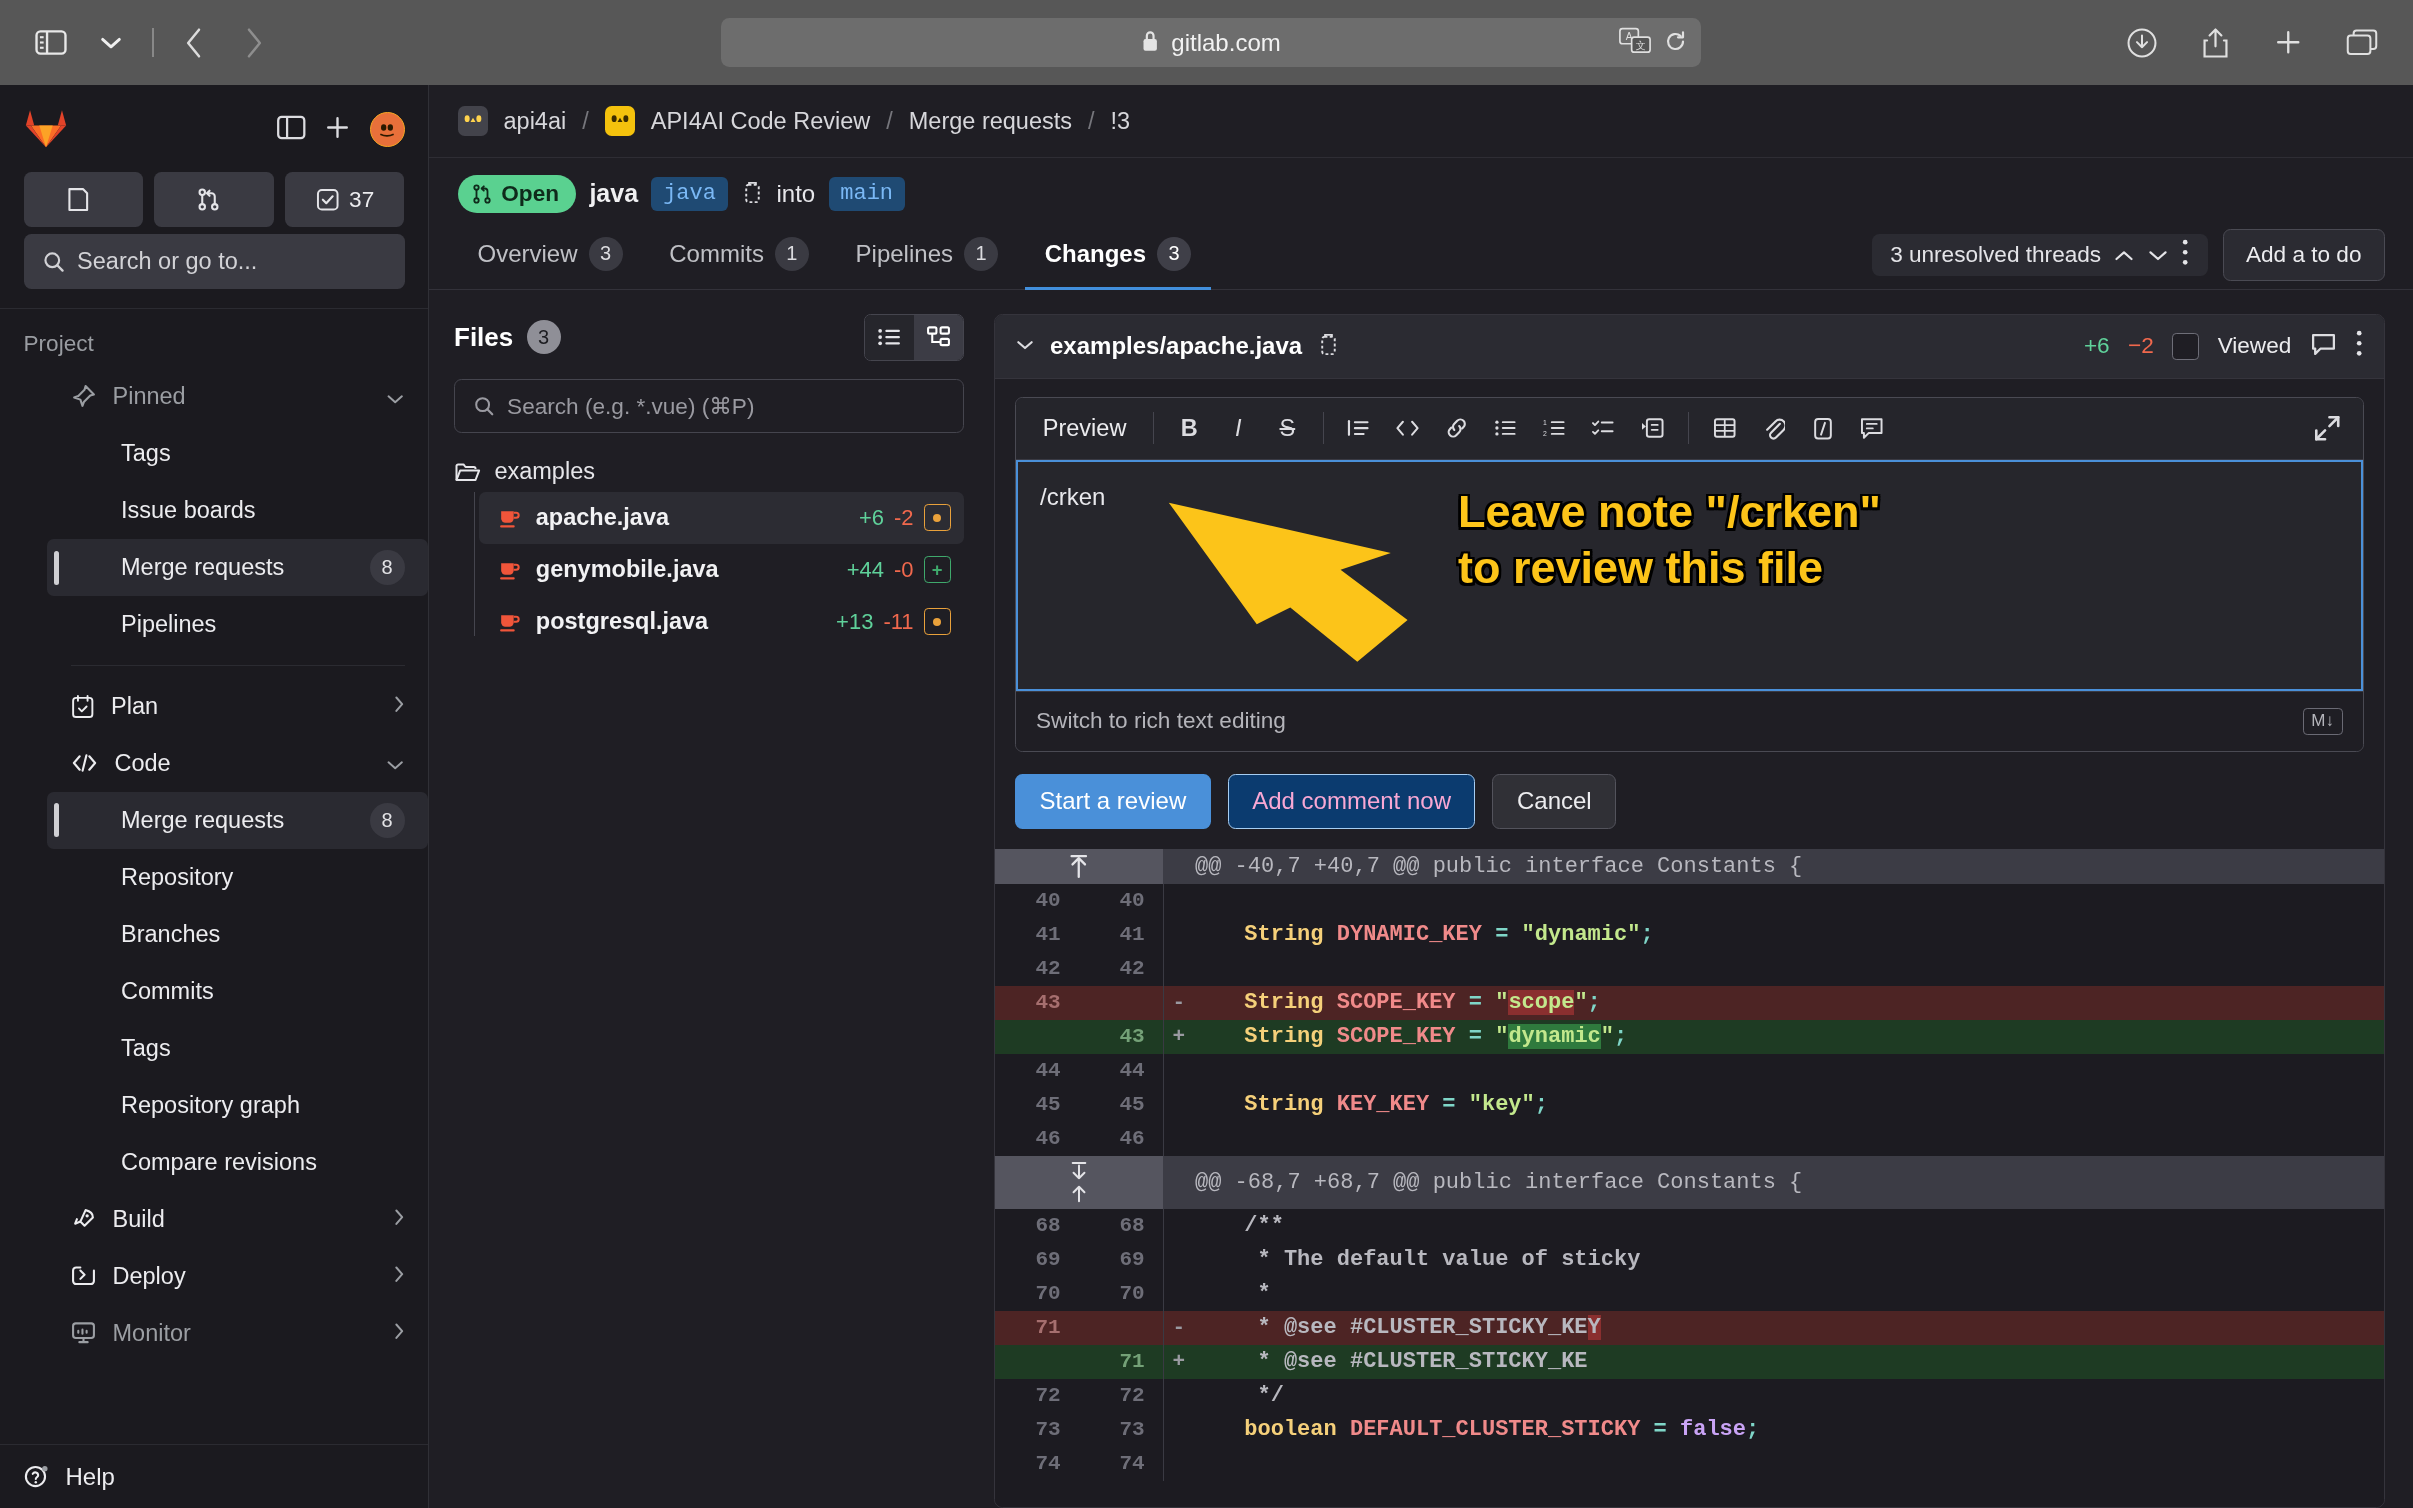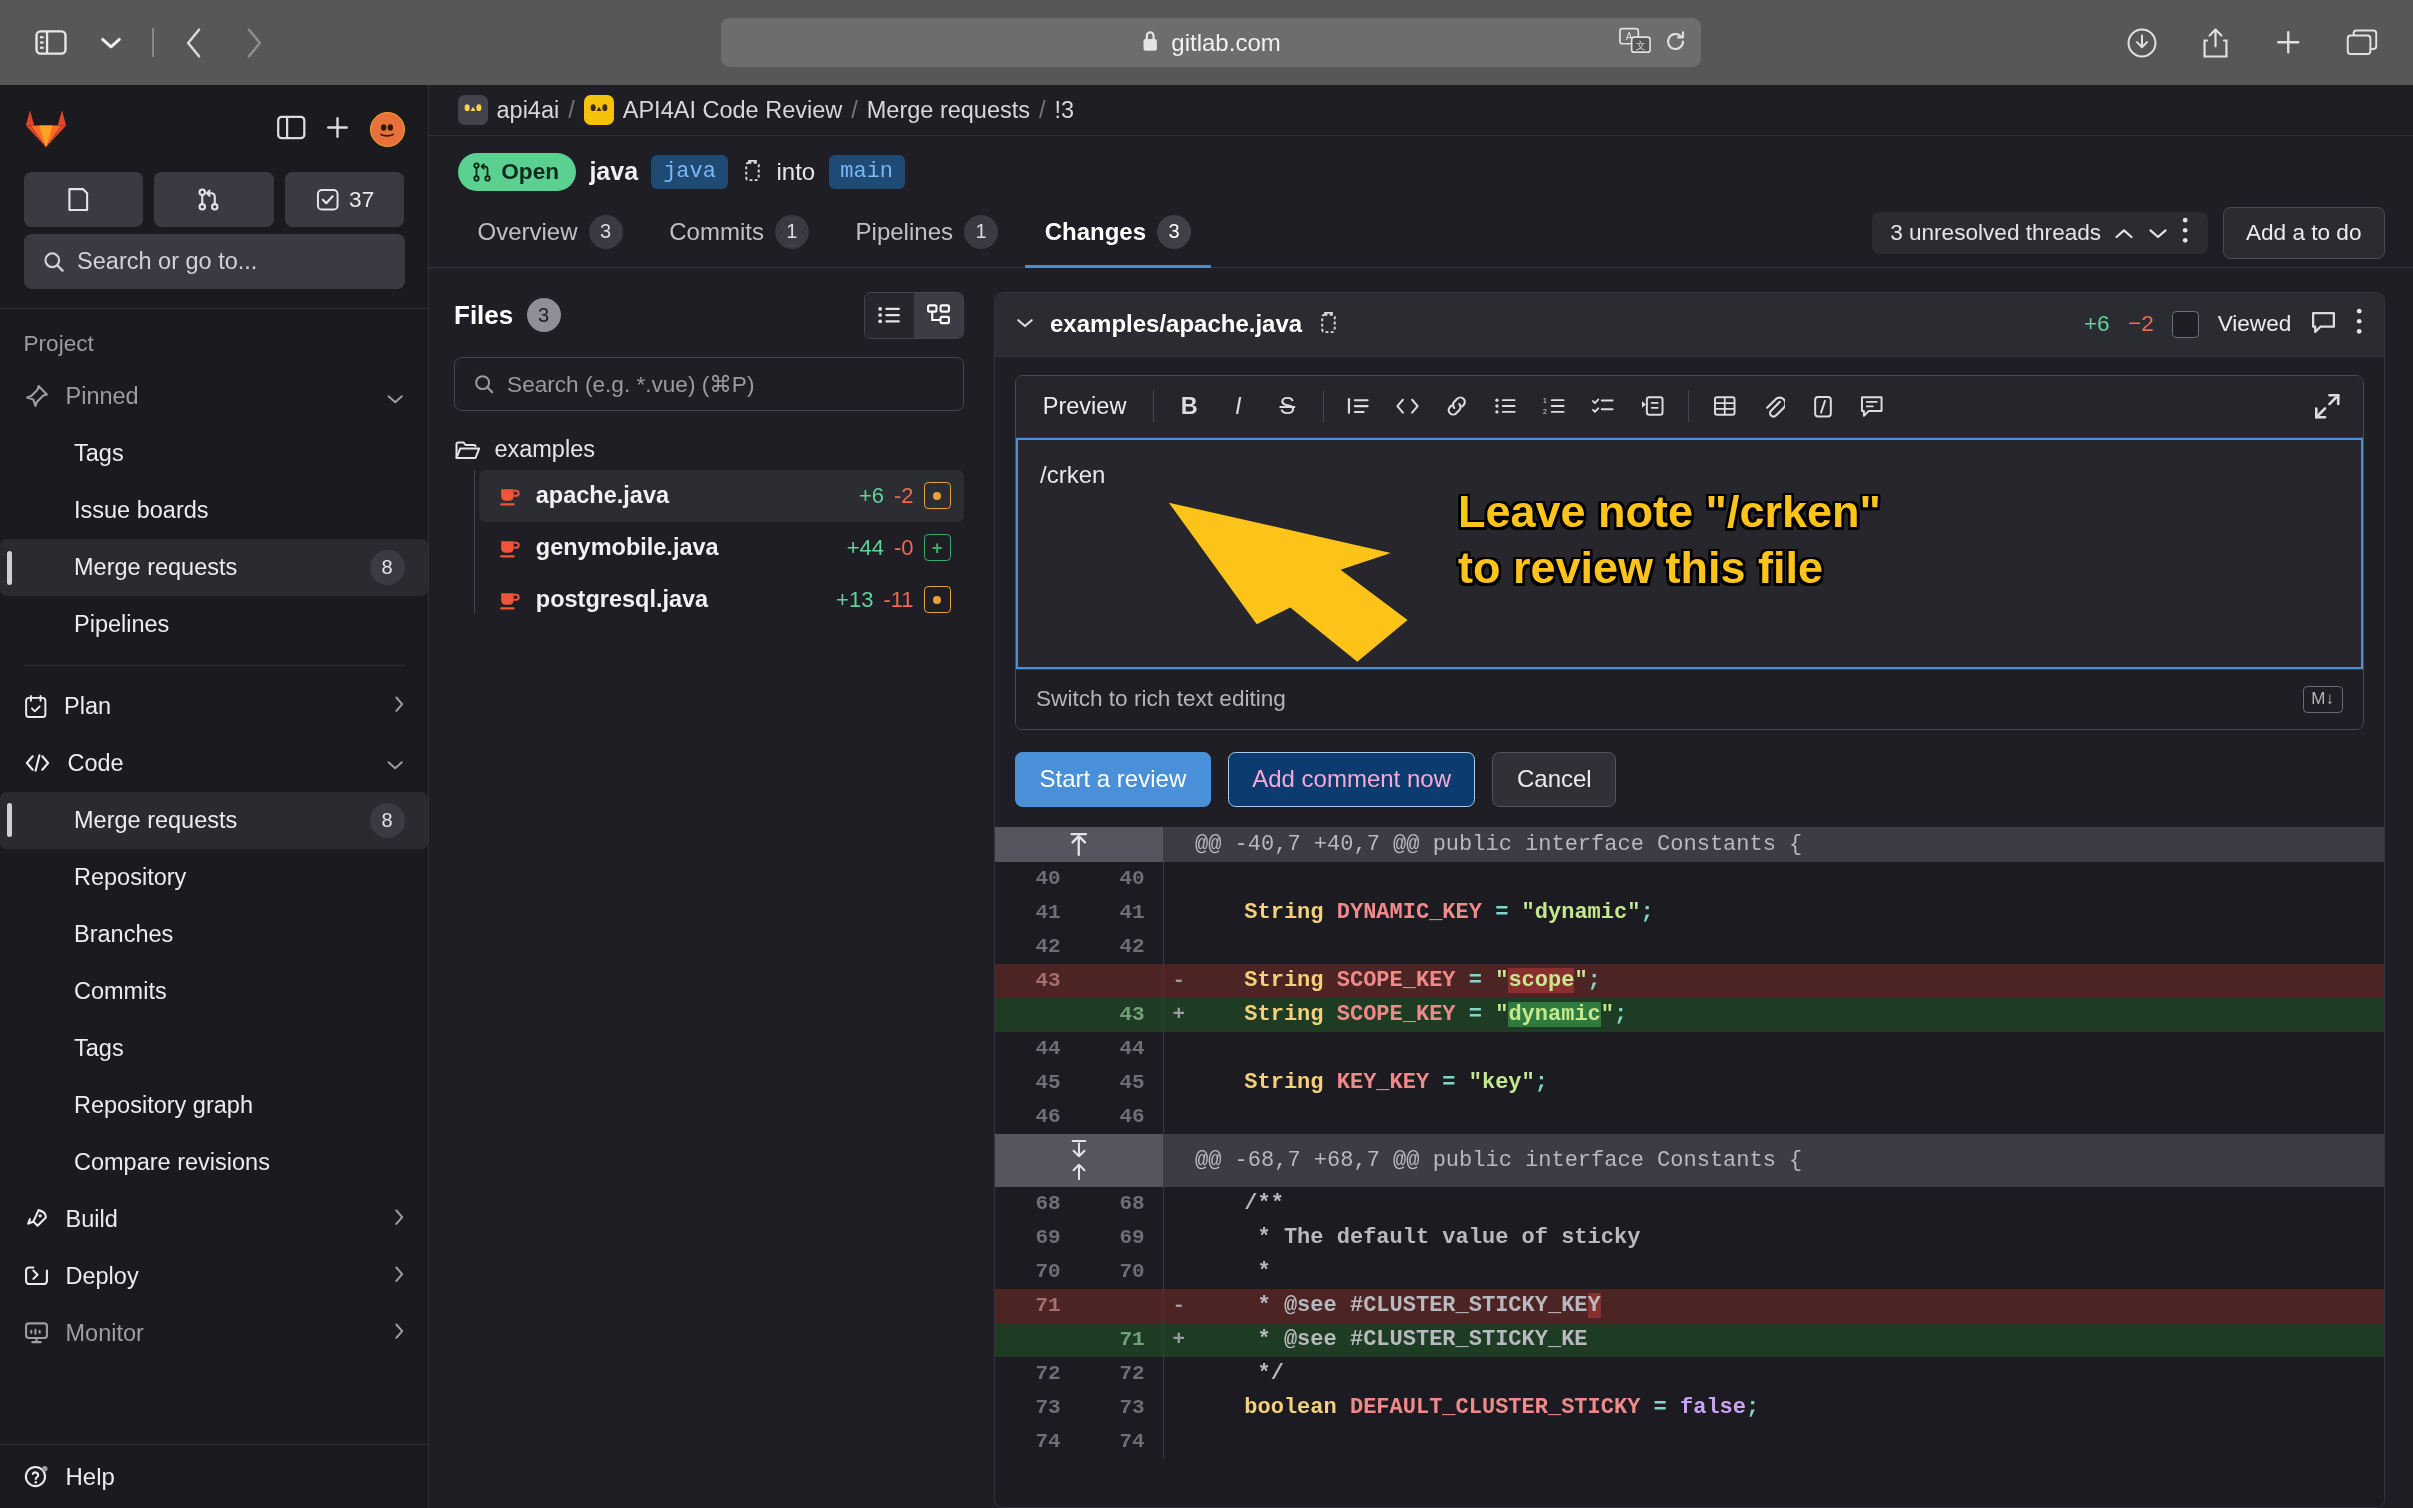--- a/index.html
+++ b/index.html
@@ -59,21 +59,21 @@
   }
   .sb-search {
     margin-top: 7px; height: 55px; background: #3a3a42; border-radius: 7.5px;
     display: flex; align-items: center; gap: 11.7px; padding: 0 18.4px;
     color: #d2d2d6; font-size: 23.5px; cursor: text;
   }
   .sb-project-label {
     color: #999ca1; font-size: 22.6px; padding: 22px 23.5px 11.7px 23.5px;
     border-top: 0.8px solid #2b2b31; margin-top: 18.4px;
   }
-  .sb-nav { flex: 1; overflow: hidden; }
+  .sb-nav { flex: 1; overflow: hidden; margin-left: 47px; }
   .nav-item {
     display: flex; align-items: center; gap: 17px;
     height: 57px; padding: 0 23.5px; color: #ececef; font-size: 23.5px;
     cursor: pointer; position: relative;
   }
   .nav-item.muted { color: #9b9ea3; }
   .nav-item.sub { padding-left: 74px; }
   .nav-item.active { background: #2a2a31; border-radius: 6.7px; }
   .nav-item.active::before {
     content:""; position: absolute; left: 6.7px; top: 11.7px;
@@ -87,22 +87,22 @@
   .nav-item .chev { margin-left: auto; color: #9b9ea3; }
   .nav-sep { height: 0.8px; background: #2b2b31; margin: 11.7px 23.5px; }
   .sb-help {
     border-top: 0.8px solid #2b2b31;
     display: flex; align-items: center; gap: 17px;
     height: 64px; padding: 0 23.5px; color: #ececef; font-size: 24px; cursor: pointer;
   }
   
   .main { flex: 1; display: flex; flex-direction: column; background: #1f1e24; min-width: 0; }
   .breadcrumb {
-    display: flex; align-items: center; gap: 9px;
-    height: 51px; padding: 0 28.5px; color: #d0d0d4; font-size: 23.5px;
+    display: flex; align-items: center; gap: 16px;
+    height: 73px; padding: 0 28.5px; color: #d0d0d4; font-size: 23.5px;
     border-bottom: 0.8px solid #2e2d34;
   }
   .bc-sep { color: #76767c; }
   .bc-item { color: #d7d7db; cursor: pointer; }
   .bc-avatar {
     width: 30px; height: 30px; border-radius: 6.7px;
     display:flex;align-items:center;justify-content:center;
     font-size: 11.7px; font-weight: bold; color:#3a2c00;
   }
   .bc-avatar.dark { background: #43434b; color:#ffd34d; }

